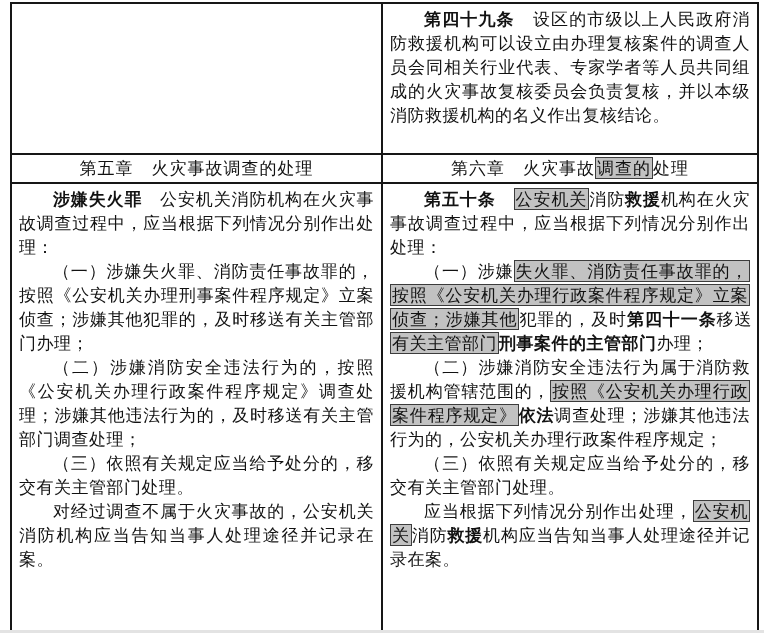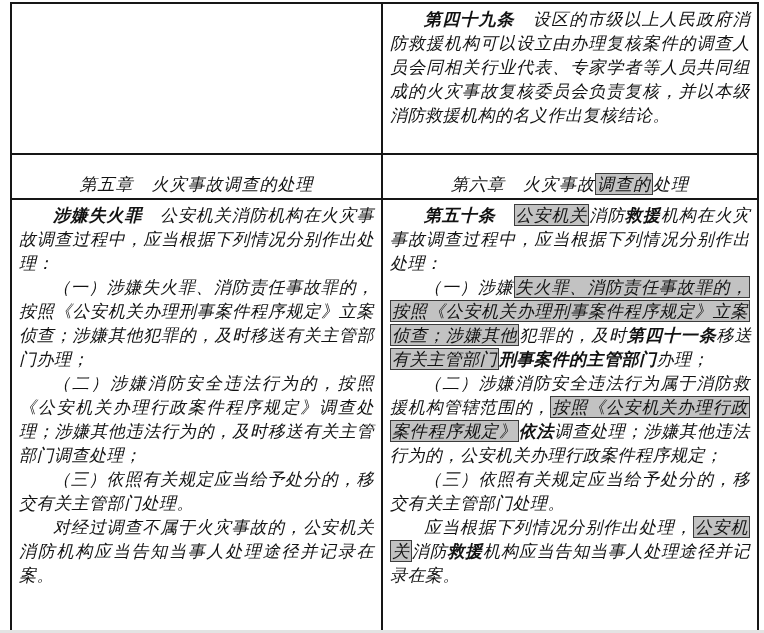--- a/index.html
+++ b/index.html
@@ -26,24 +26,23 @@
   }
   col.c-left  { width: 371px; }
   col.c-right { width: 376px; }
   td.cell {
     border: 2px solid #161616;
     vertical-align: top;
     padding: 3px 7px 0 7px;
     font-size: 17px;
     line-height: 24px;
     overflow: hidden;
-    font-style: italic;
   }
   tr.r-cont td { height: 146px; }
-  tr.r-head td { height: 20px; padding-top: 17px; padding-bottom: 2px; }
+  tr.r-head td { height: 20px; padding-top: 1px; padding-bottom: 2px; }
   tr.r-body td { height: 482px; }
   .para {
     margin: 0;
     text-indent: 2em;
     text-align: justify;
     text-justify: inter-character;
     letter-spacing: 0.5px;
     word-break: break-word;
   }
   td.head .para {
@@ -96,21 +95,21 @@
     <tr class="r-body">
       <td class="cell">
             <p class="para"><span class="b">涉嫌失火罪</span><span>　公安机关消防机构在火灾事故调查过程中，应当根据下列情况分别作出处理：</span></p>
             <p class="para"><span>（一）涉嫌失火罪、消防责任事故罪的，按照《公安机关办理刑事案件程序规定》立案侦查；涉嫌其他犯罪的，及时移送有关主管部门办理；</span></p>
             <p class="para"><span>（二）涉嫌消防安全违法行为的，按照《公安机关办理行政案件程序规定》调查处理；涉嫌其他违法行为的，及时移送有关主管部门调查处理；</span></p>
             <p class="para"><span>（三）依照有关规定应当给予处分的，移交有关主管部门处理。</span></p>
             <p class="para"><span>对经过调查不属于火灾事故的，公安机关消防机构应当告知当事人处理途径并记录在案。</span></p>
           </td>
       <td class="cell">
             <p class="para"><span class="b">第五十条</span><span>　</span><span class="hl">公安机关</span><span>消防</span><span class="b">救援</span><span>机构在火灾事故调查过程中，应当根据下列情况分别作出处理：</span></p>
-            <p class="para"><span>（一）涉嫌</span><span class="hl">失火罪、消防责任事故罪的，按照《公安机关办理刑事案件程序规定》立案侦查；涉嫌其他</span><span>犯罪的，及时</span><span class="b">第四十一条</span><span>移送</span><span class="hl">有关主管部门</span><span class="b">刑事案件的主管部门</span><span>办理；</span></p>
+            <p class="para"><span>（一）涉嫌</span><span class="hl">失火罪、消防责任事故罪的，按照《公安机关办理行政案件程序规定》立案侦查；涉嫌其他</span><span>犯罪的，及时</span><span class="b">第四十一条</span><span>移送</span><span class="hl">有关主管部门</span><span class="b">刑事案件的主管部门</span><span>办理；</span></p>
             <p class="para"><span>（二）涉嫌消防安全违法行为属于消防救援机构管辖范围的，</span><span class="hl">按照《公安机关办理行政案件程序规定》</span><span class="b">依法</span><span>调查处理；涉嫌其他违法行为的，公安机关办理行政案件程序规定；</span></p>
             <p class="para"><span>（三）依照有关规定应当给予处分的，移交有关主管部门处理。</span></p>
             <p class="para"><span>应当根据下列情况分别作出处理，</span><span class="hl">公安机关</span><span>消防</span><span class="b">救援</span><span>机构应当告知当事人处理途径并记录在案。</span></p>
           </td>
     </tr>
   </tbody>
     </table>
   <div class="scan-edge"></div>
 </div>
 

